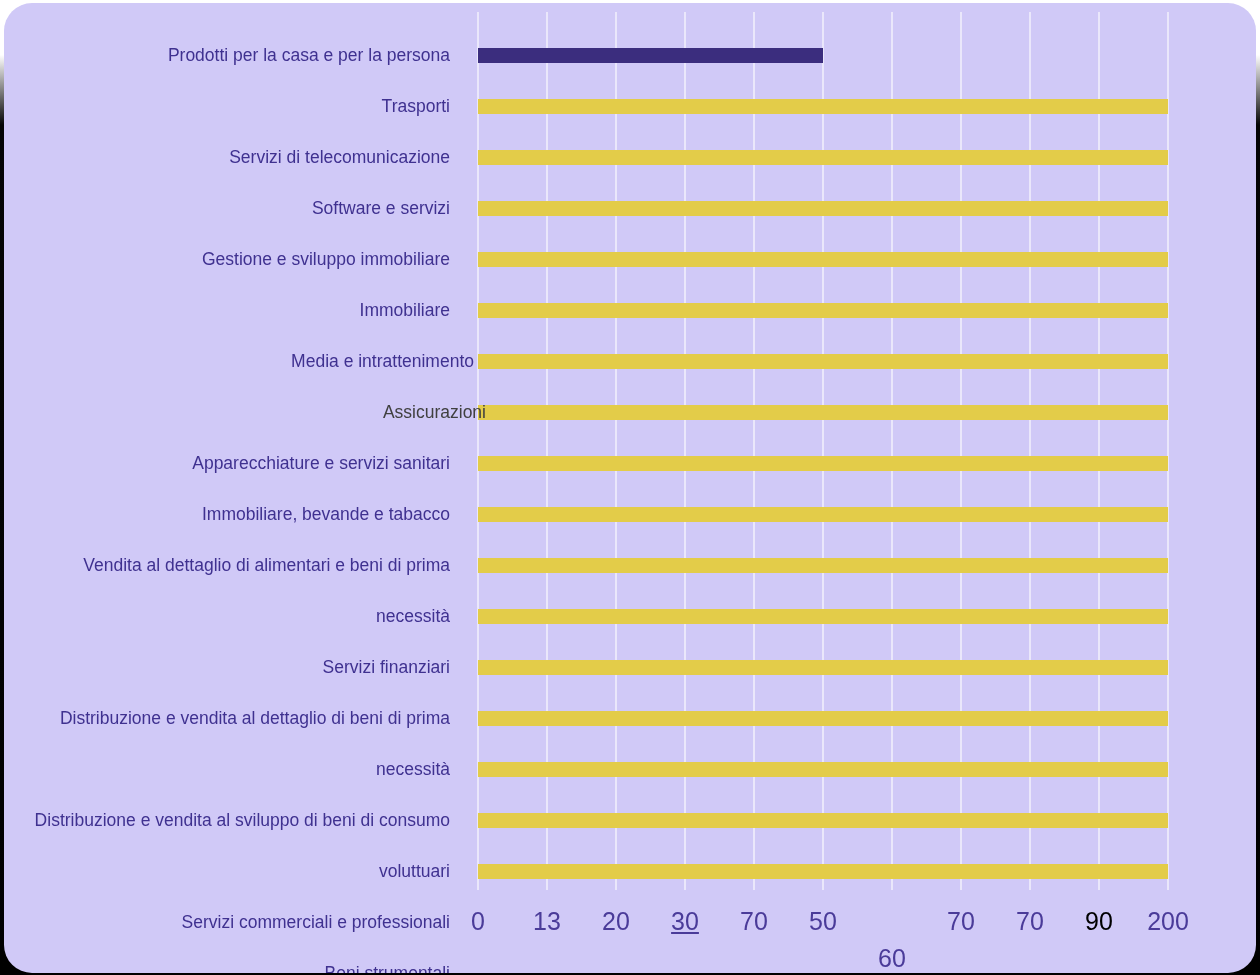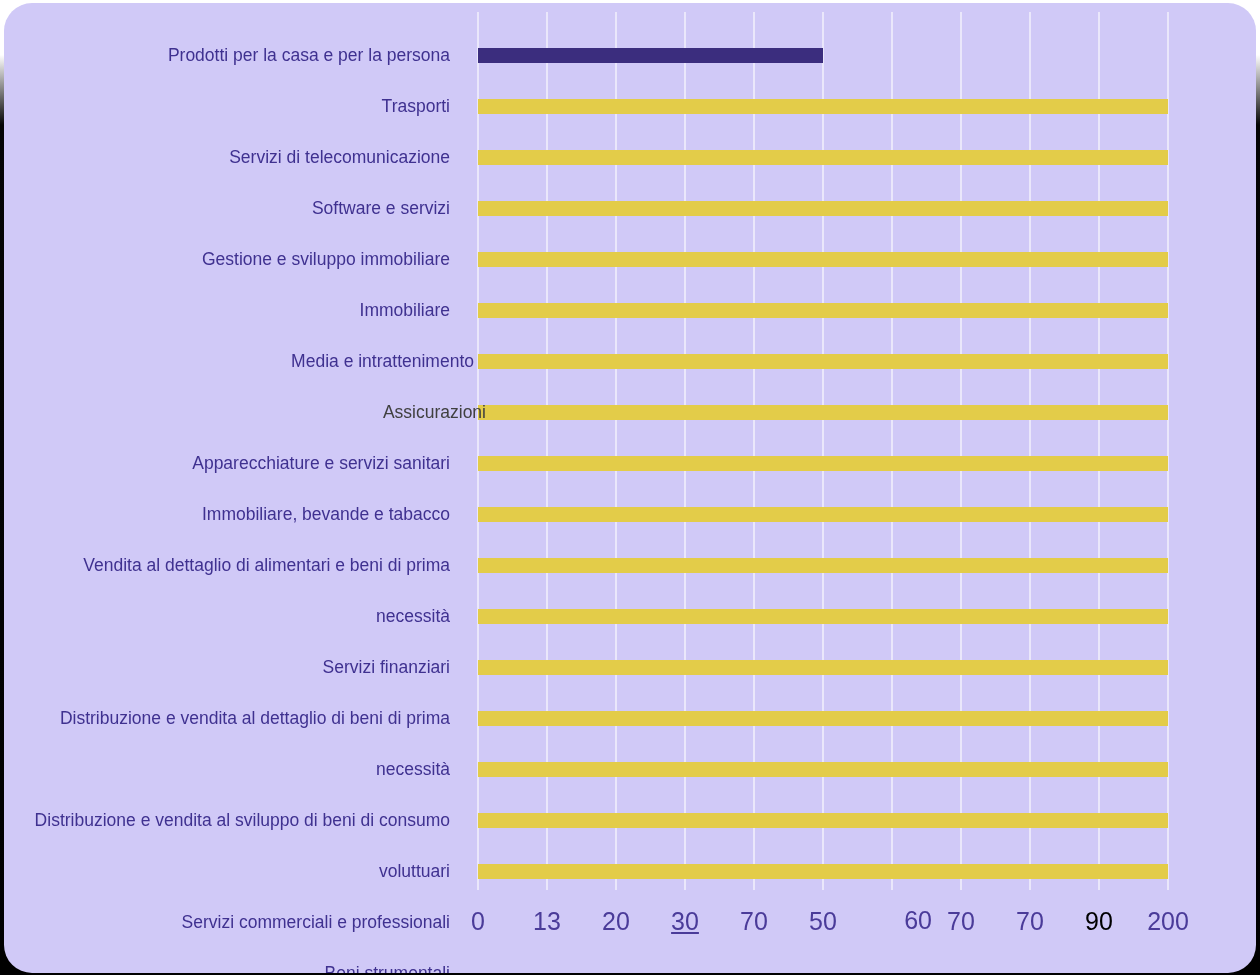--- a/index.html
+++ b/index.html
@@ -85,20 +85,20 @@
         <div class="cat-label" style="top: 922px; color: rgb(63, 49, 144);">Servizi commerciali e professionali</div>
         <div class="cat-label" style="top: 973px; color: rgb(63, 49, 144);">Beni strumentali</div>
       </div>
     <div id="tick-labels">
         <div class="tick-label" style="left: 478px; top: 921px; color: rgb(74, 59, 153);">0</div>
         <div class="tick-label" style="left: 547px; top: 921px; color: rgb(74, 59, 153);">13</div>
         <div class="tick-label" style="left: 616px; top: 921px; color: rgb(74, 59, 153);">20</div>
         <div class="tick-label" style="left: 685px; top: 921px; color: rgb(74, 59, 153); text-decoration: underline;">30</div>
         <div class="tick-label" style="left: 754px; top: 921px; color: rgb(74, 59, 153);">70</div>
         <div class="tick-label" style="left: 823px; top: 921px; color: rgb(74, 59, 153);">50</div>
-        <div class="tick-label" style="left: 892px; top: 920px; color: rgb(74, 59, 153); text-align: right;">60</div>
+        <div class="tick-label" style="left: 892px; top: 958px; color: rgb(74, 59, 153);">60</div>
         <div class="tick-label" style="left: 961px; top: 921px; color: rgb(74, 59, 153);">70</div>
         <div class="tick-label" style="left: 1030px; top: 921px; color: rgb(74, 59, 153);">70</div>
         <div class="tick-label" style="left: 1099px; top: 921px; color: #000000;">90</div>
         <div class="tick-label" style="left: 1168px; top: 921px; color: rgb(74, 59, 153);">200</div>
       </div>
   </div>
 </div>
 
 </body></html>

